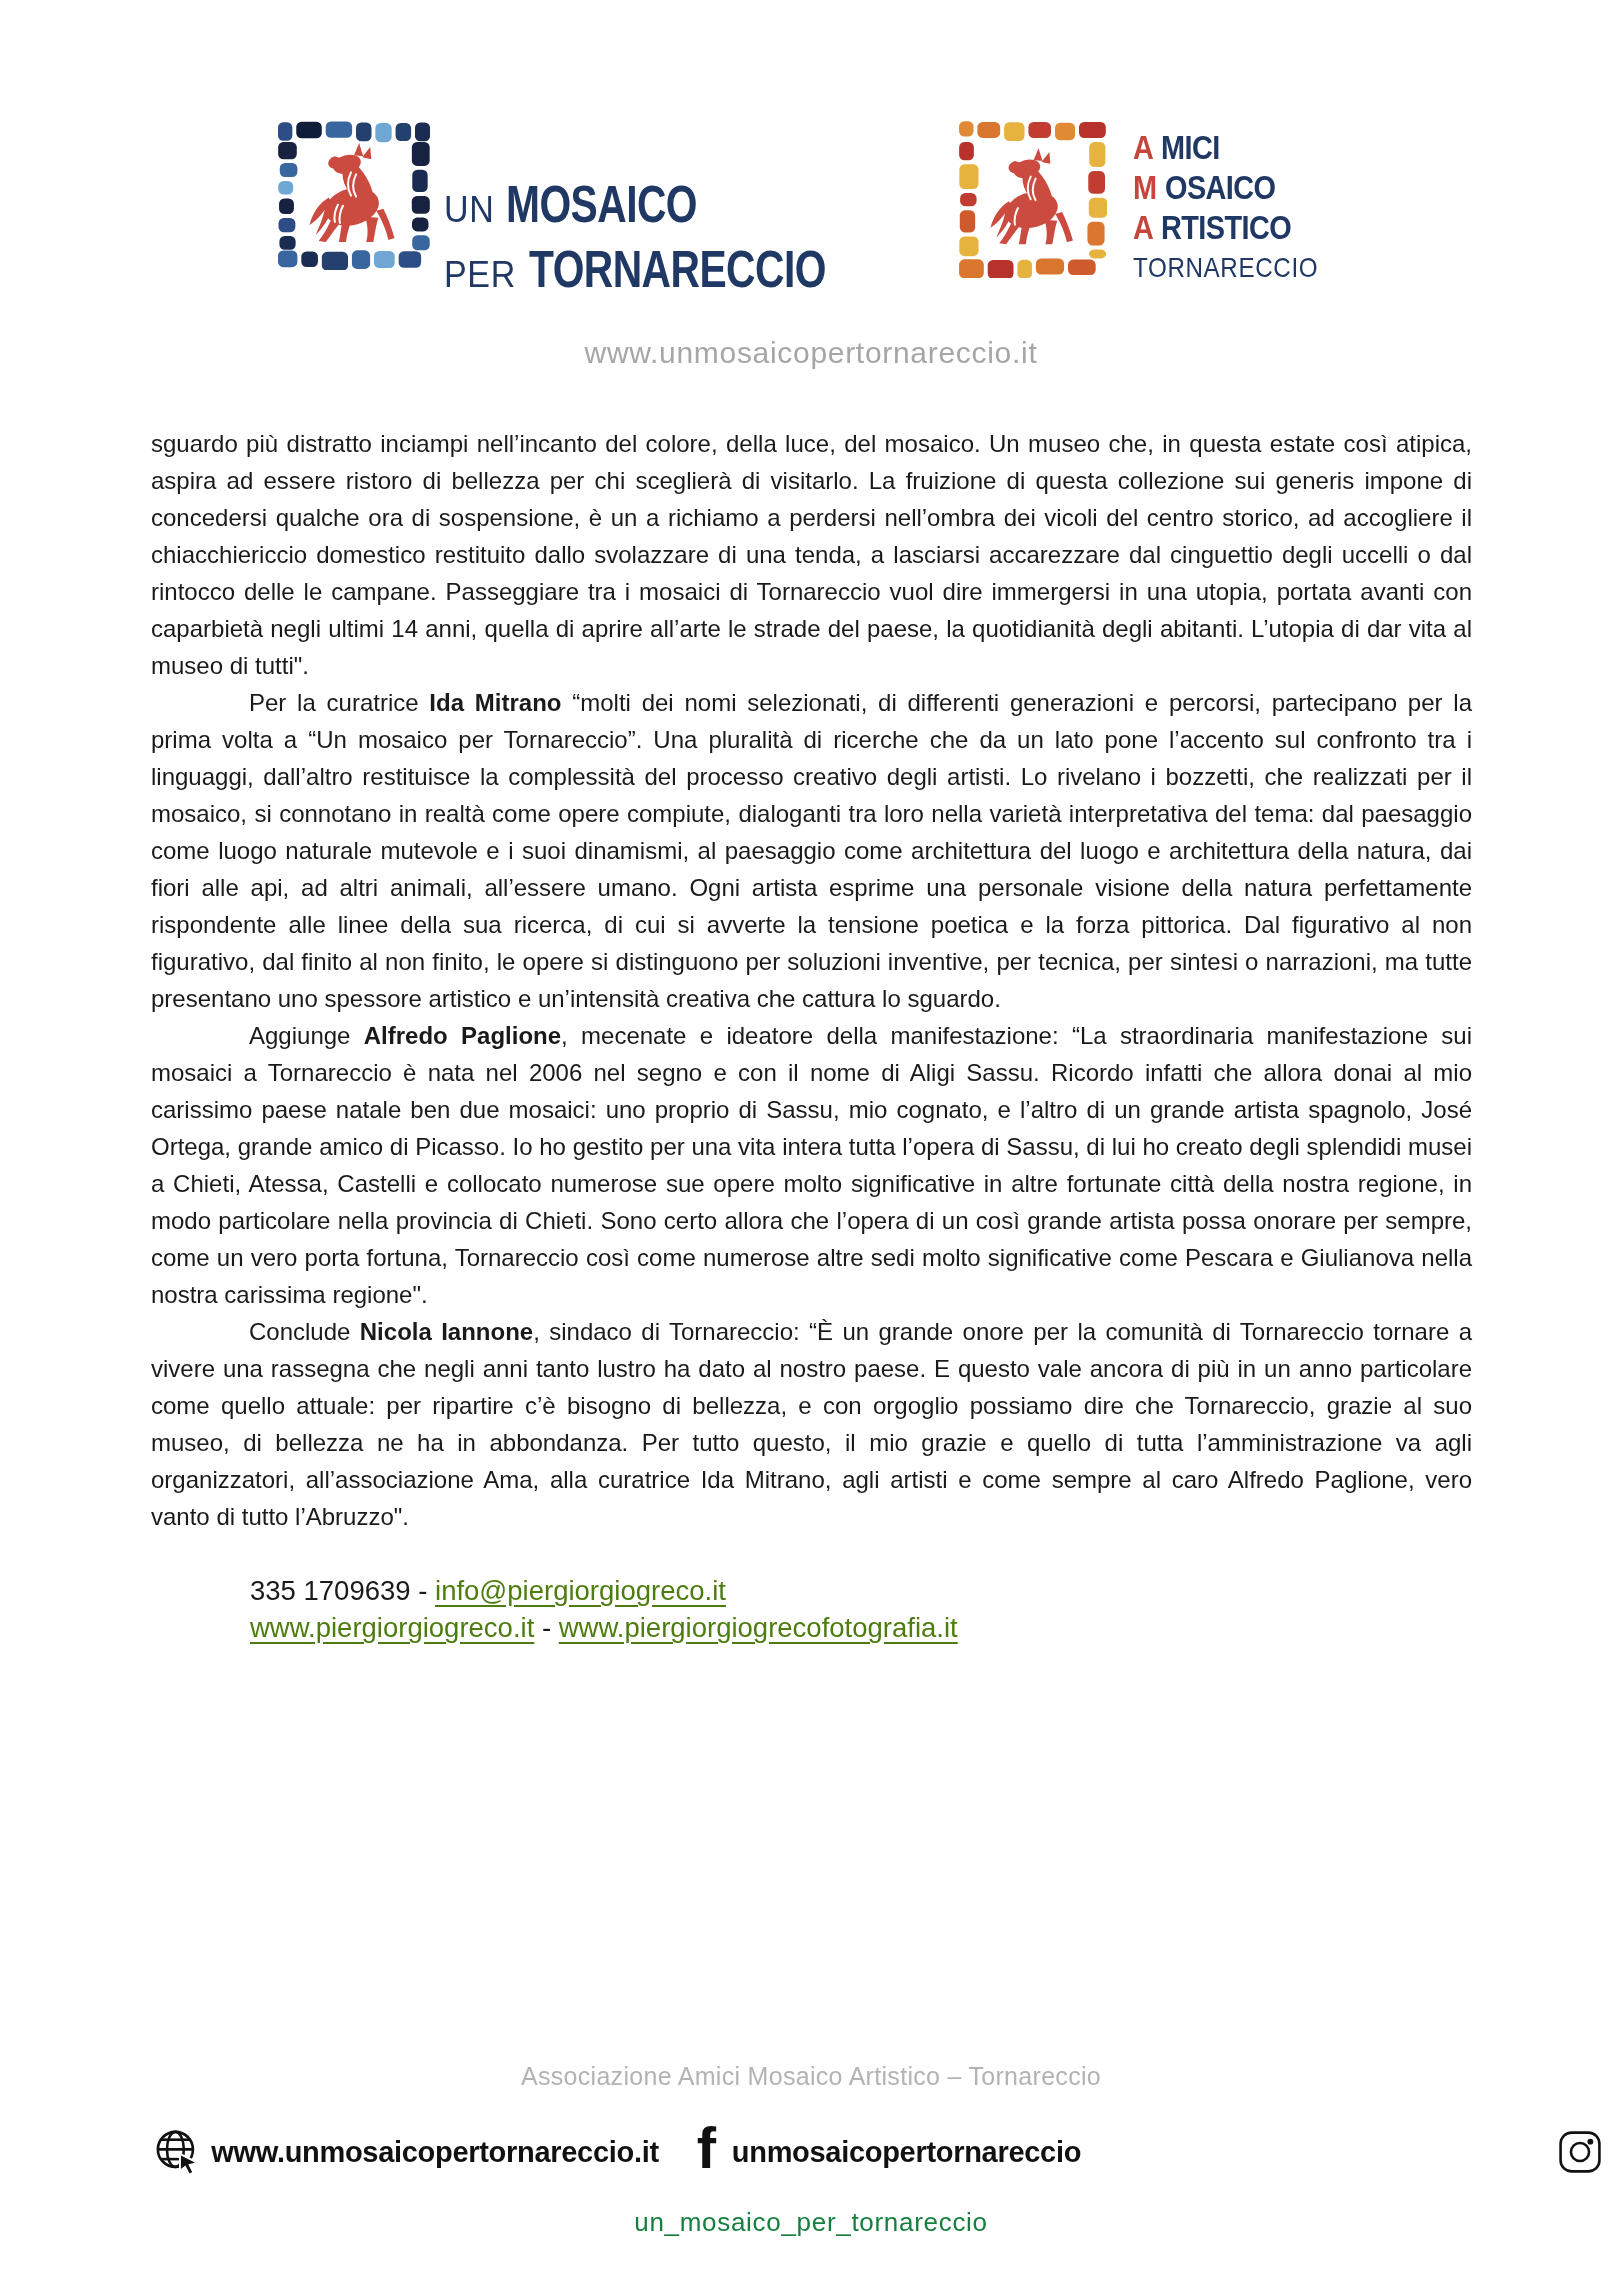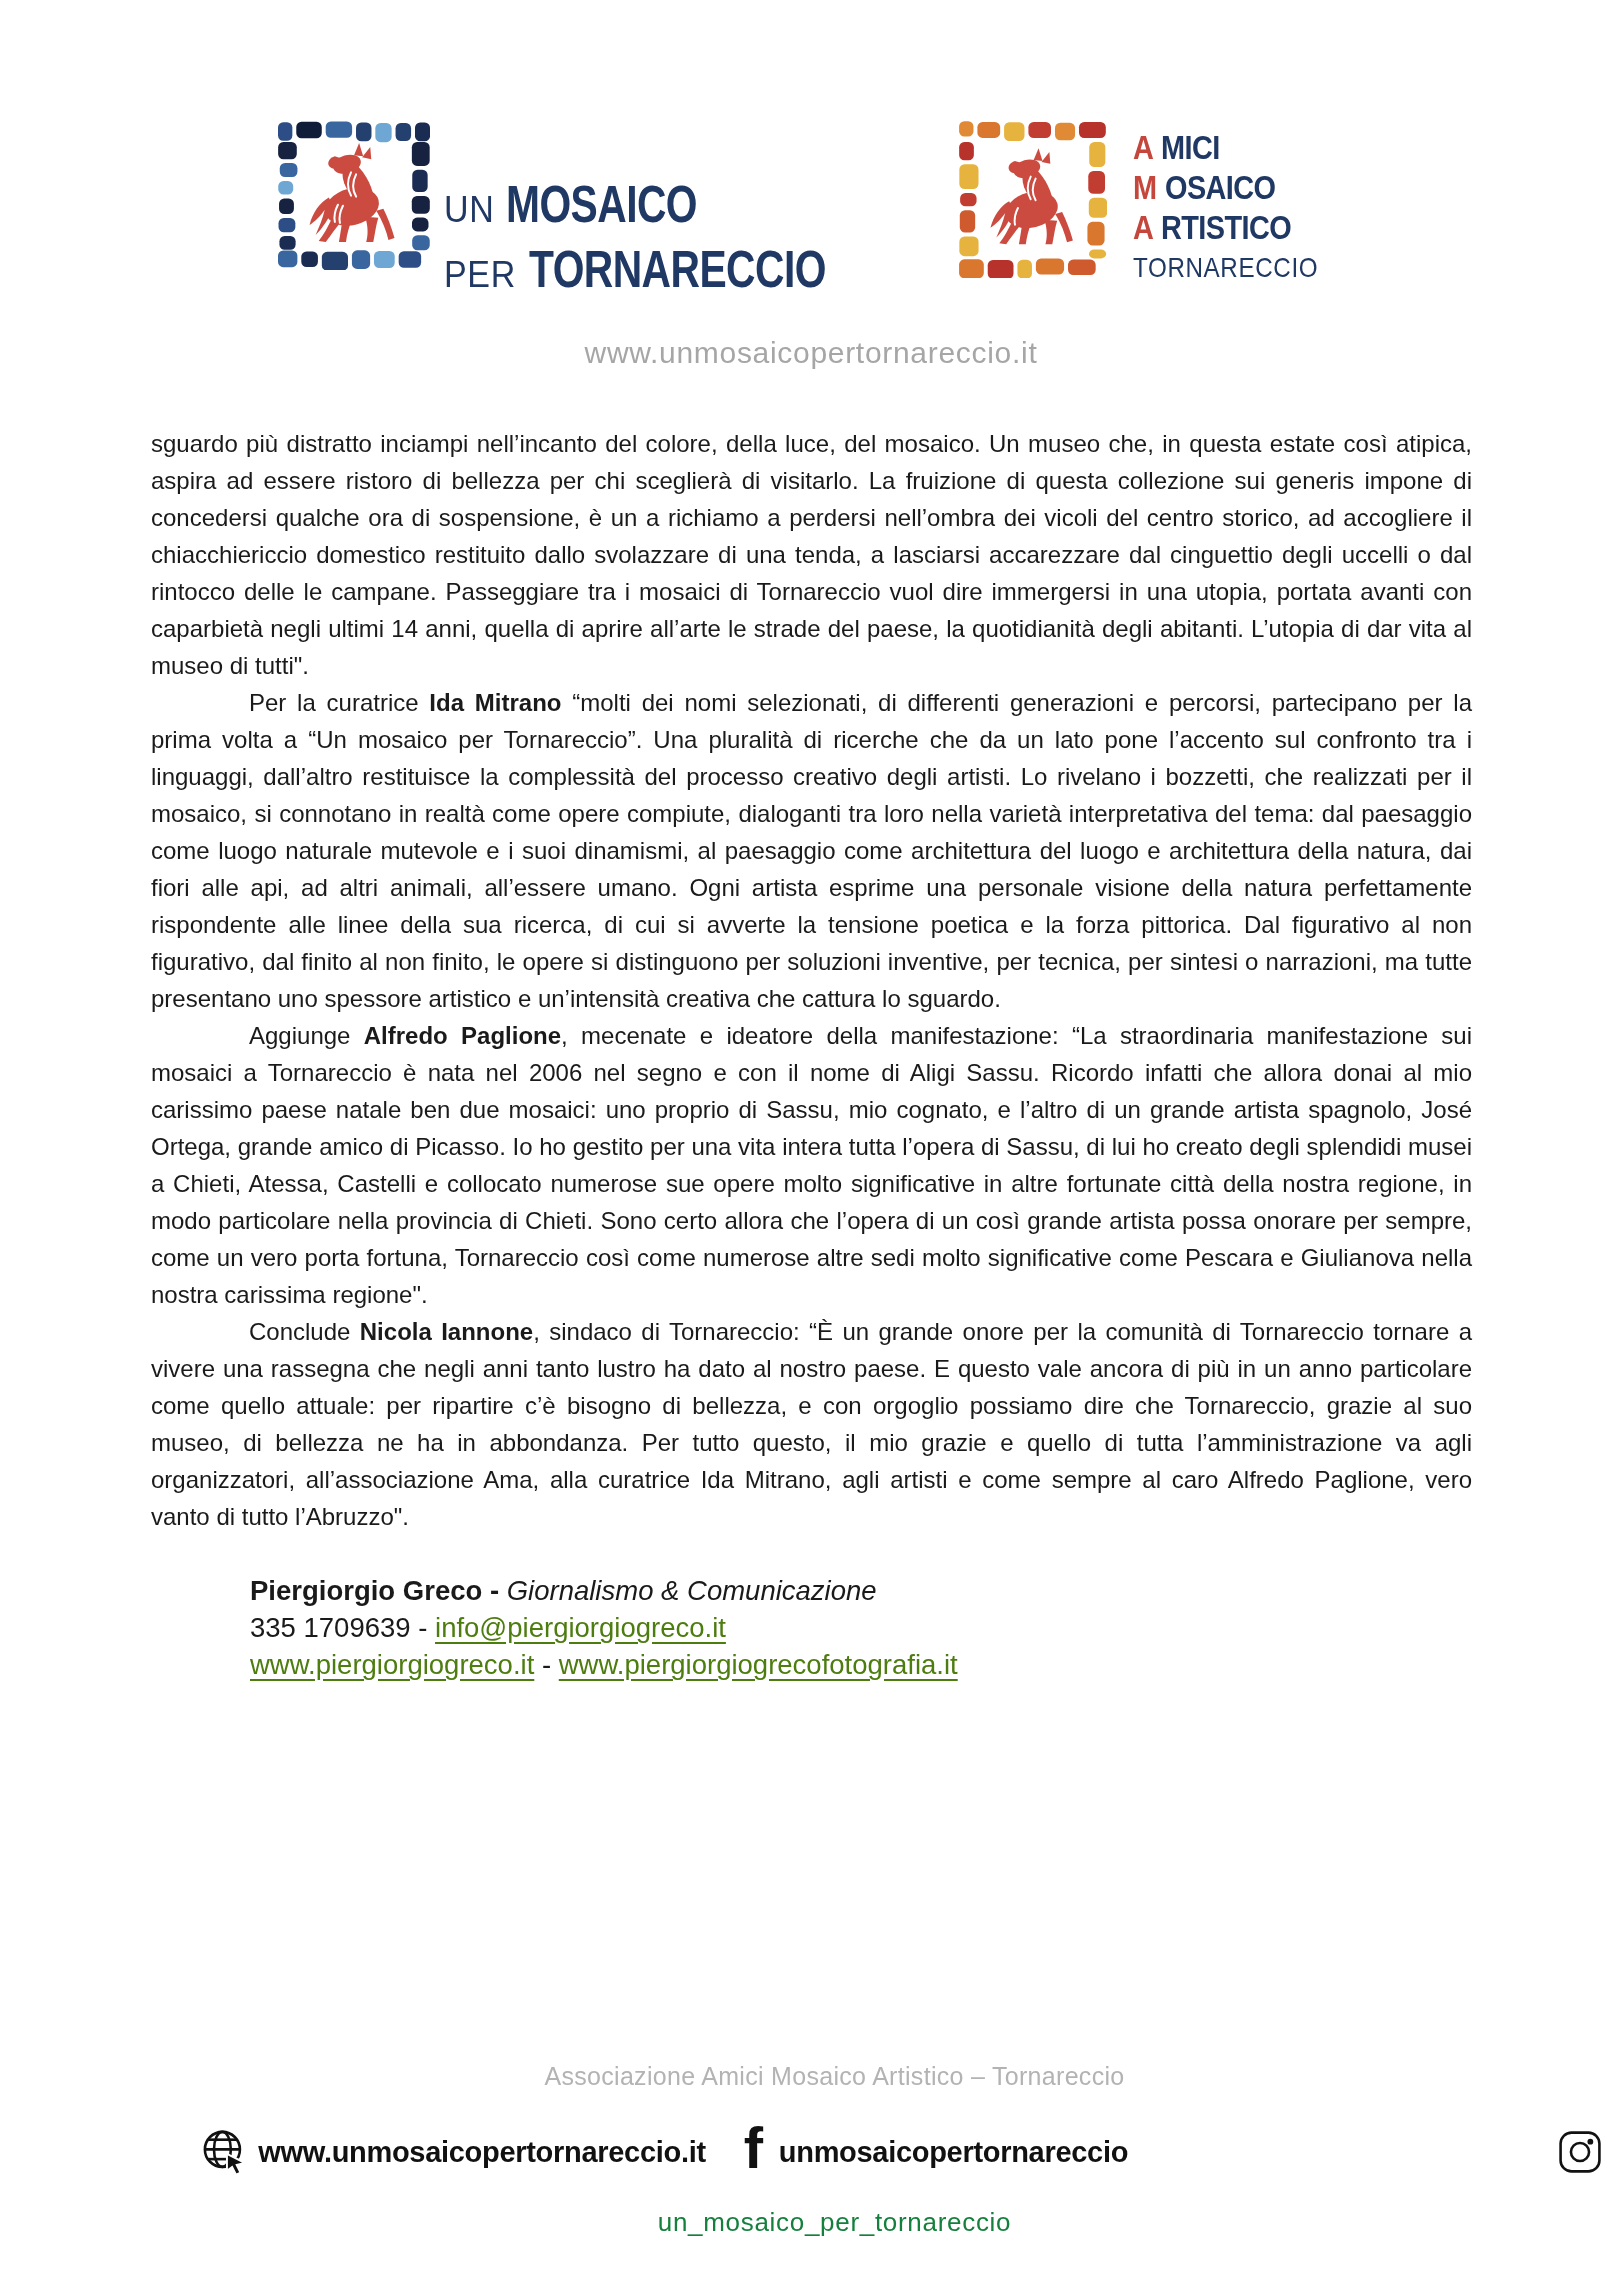--- a/index.html
+++ b/index.html
@@ -52,21 +52,21 @@
   .body-text b{font-weight:700;}
 
   
   .press{
     margin:37px 150px 0 250px;font-size:27.5px;line-height:37px;
   }
   .press .italic{font-style:italic;}
   .press .link{color:#4d7c0f;text-decoration:underline;text-underline-offset:4.6px;cursor:pointer;}
 
   
-  .footer{position:absolute;left:0;right:0;top:2061px;padding-left:47px;}
+  .footer{position:absolute;left:0;right:0;top:2061px;}
   .footer-gray{
     text-align:center;font-size:25px;line-height:31px;color:#b3b3b3;letter-spacing:0.3px;
   }
   .social-row{
     margin-top:31px;display:flex;align-items:center;padding:0 19.6px 0 154px;
   }
   .social-label{
     font-size:29px;font-weight:700;color:#111111;letter-spacing:-0.3px;white-space:nowrap;
   }
   .globe-wrap{margin-right:9.2px;flex:0 0 auto;}
@@ -212,21 +212,20 @@
   <div class="header-url">www.unmosaicopertornareccio.it</div>
 
   <main class="body-text">
     <p><span>sguardo più distratto inciampi nell’incanto del colore, della luce, del mosaico. Un museo che, in questa estate così atipica, aspira ad essere ristoro di bellezza per chi sceglierà di visitarlo. La fruizione di questa collezione sui generis impone di concedersi qualche ora di sospensione, è un a richiamo a perdersi nell’ombra dei vicoli del centro storico, ad accogliere il chiacchiericcio domestico restituito dallo svolazzare di una tenda, a lasciarsi accarezzare dal cinguettio degli uccelli o dal rintocco delle le campane. Passeggiare tra i mosaici di Tornareccio vuol dire immergersi in una utopia, portata avanti con caparbietà negli ultimi 14 anni, quella di aprire all’arte le strade del paese, la quotidianità degli abitanti.  L’utopia di dar vita al museo di tutti".</span></p>
     <p class="indent"><span>Per la curatrice </span><b>Ida Mitrano</b><span> “molti dei nomi selezionati, di differenti generazioni e percorsi, partecipano per la prima volta a “Un mosaico per Tornareccio”. Una pluralità di ricerche che da un lato pone l’accento sul confronto tra i linguaggi, dall’altro restituisce la complessità del processo creativo degli artisti. Lo rivelano i bozzetti, che realizzati per il mosaico, si connotano in realtà come opere compiute, dialoganti tra loro nella varietà interpretativa del tema: dal paesaggio come luogo naturale mutevole e i suoi dinamismi, al paesaggio come architettura del luogo e architettura della natura, dai fiori alle api, ad altri animali, all’essere umano. Ogni artista esprime una personale visione della natura perfettamente rispondente alle linee della sua ricerca, di cui si avverte la tensione poetica e la forza pittorica. Dal figurativo al non figurativo, dal finito al non finito, le opere si distinguono per soluzioni inventive, per tecnica, per sintesi o narrazioni, ma tutte presentano uno spessore artistico e un’intensità creativa che cattura lo sguardo.</span></p>
     <p class="indent"><span>Aggiunge </span><b>Alfredo Paglione</b><span>, mecenate e ideatore della manifestazione: “La straordinaria manifestazione sui mosaici a Tornareccio è nata nel 2006 nel segno e con il nome di Aligi Sassu. Ricordo infatti che allora donai al mio carissimo paese natale ben due mosaici: uno proprio di Sassu, mio cognato, e l’altro di un grande artista spagnolo, José Ortega, grande amico di Picasso. Io ho gestito per una vita intera tutta l’opera di Sassu, di lui ho creato degli splendidi musei a Chieti, Atessa, Castelli e collocato numerose sue opere molto significative in altre fortunate città della nostra regione, in modo particolare nella provincia di Chieti. Sono certo allora che l’opera di un così grande artista possa onorare per sempre, come un vero porta fortuna, Tornareccio così come numerose altre sedi molto significative come Pescara e Giulianova nella nostra carissima regione".</span></p>
     <p class="indent"><span>Conclude </span><b>Nicola Iannone</b><span>, sindaco di Tornareccio: “È un grande onore per la comunità di Tornareccio tornare a vivere una rassegna che negli anni tanto lustro ha dato al nostro paese. E questo vale ancora di più in un anno particolare come quello attuale: per ripartire c’è bisogno di bellezza, e con orgoglio possiamo dire che Tornareccio, grazie al suo museo, di bellezza ne ha in abbondanza. Per tutto questo, il mio grazie e quello di tutta l’amministrazione va agli organizzatori, all’associazione Ama, alla curatrice Ida Mitrano, agli artisti e come sempre al caro Alfredo Paglione, vero vanto di tutto l’Abruzzo".</span></p>
   </main>
 
   <section class="press">
-    <div><b>Piergiorgio Greco - </b><span class="italic">Giornalismo &amp; Comunicazione</span></div>
     <div><span>335 1709639 - </span><a class="link">info@piergiorgiogreco.it</a></div>
     <div><a class="link">www.piergiorgiogreco.it</a><span> - </span><a class="link">www.piergiorgiogrecofotografia.it</a></div>
   </section>
 
   <footer class="footer">
     <div class="footer-gray">Associazione Amici Mosaico Artistico – Tornareccio</div>
 
     <div class="social-row">
       <span class="globe-wrap">
         <svg width="48" height="48" viewBox="0 0 74 74">

